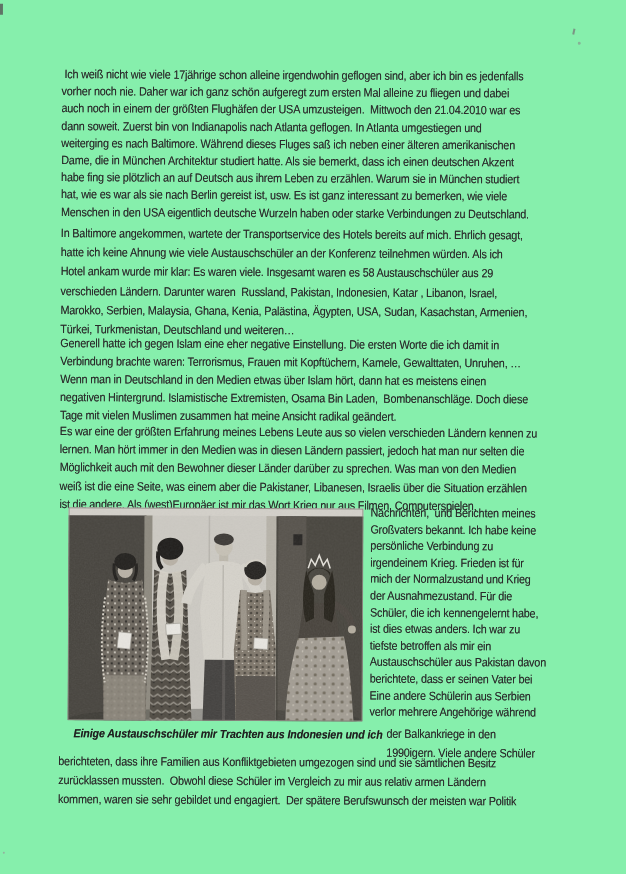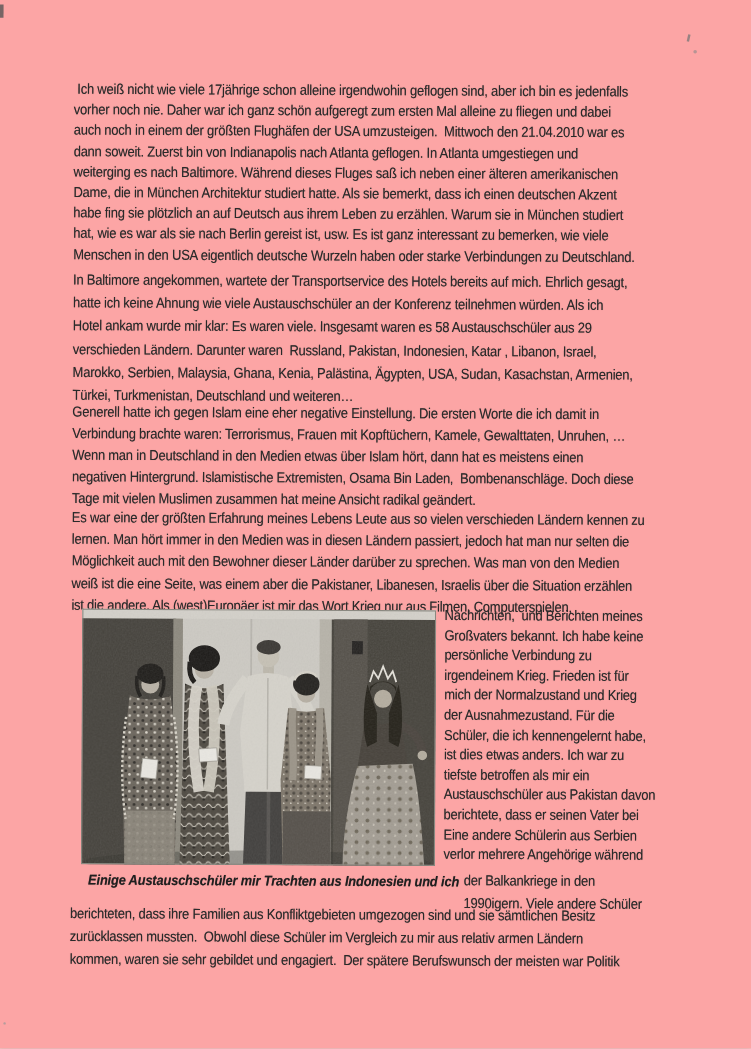--- a/index.html
+++ b/index.html
@@ -1,19 +1,19 @@
 <!DOCTYPE html>
 <html><head>
 <meta charset="utf-8">
 <style>
   html,body{margin:0;padding:0;background:#e8e8e8;}
   .page{
     position:relative;
     width:626px;height:874px;
-    background:#fca5a5;
+    background:#86efac;
     font-family:"Liberation Sans",sans-serif;
     color:#282828;
     overflow:hidden;
     box-shadow:0 0 4px rgba(0,0,0,.25);
   }
   .rot{position:absolute;left:0;top:0;width:626px;height:874px;transform:rotate(0.28deg);transform-origin:40px 0;}
   .tline{white-space:pre;}
   .tblock{
     position:absolute;
     font-size:12px;

